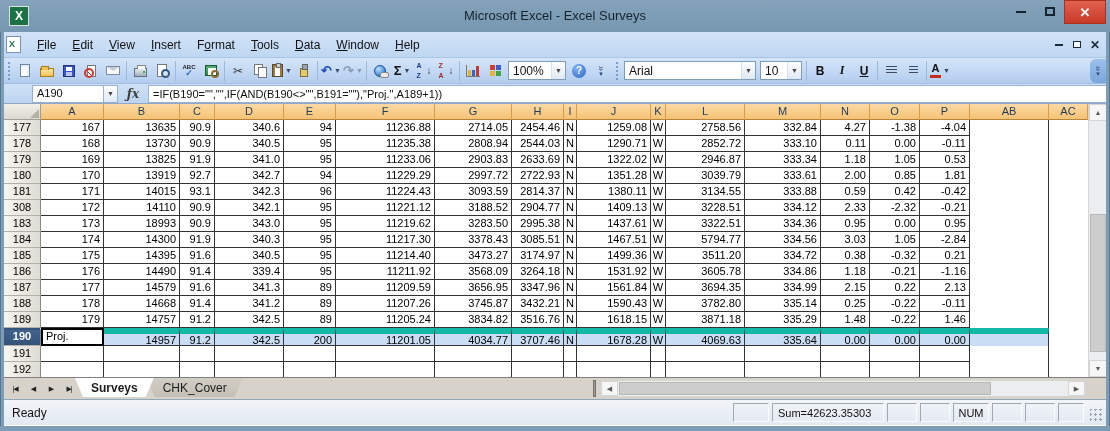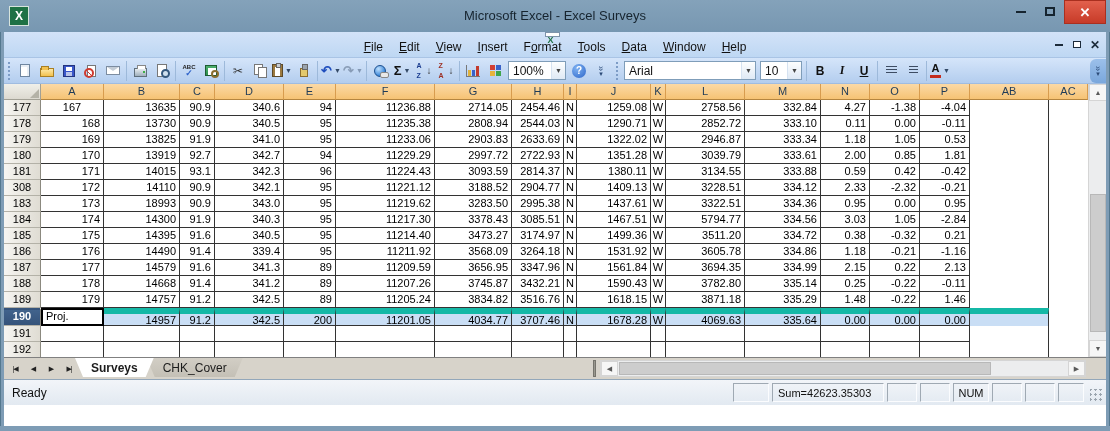--- a/index.html
+++ b/index.html
@@ -13,21 +13,21 @@
   .capbtns { position:absolute; right:4px; top:0; display:flex; align-items:flex-start; }
   .capbtn { width:29px; height:23px; display:flex; align-items:center; justify-content:center; color:#16242f; }
   .capbtn .bar { width:10px; height:2px; background:#16242f; }
   .capbtn .box { width:10px; height:9px; border:2px solid #16242f; }
   .capbtn.close { width:42px; height:24px; background:linear-gradient(#e2604d,#c73b28); border:1px solid #a92f1f; color:#fff; font-size:13px; font-weight:bold; }
 
   
   #client { position:absolute; left:4px; top:32px; width:1102px; height:394px; background:#fff; }
 
   
-  #menubar { position:relative; height:26px; background:linear-gradient(#d3e3f8,#bed7f3); border-bottom:1px solid #a9c4e5; display:flex; align-items:center; padding-left:0;flex-direction:column; }
+  #menubar { position:relative; height:26px; background:linear-gradient(#d3e3f8,#bed7f3); border-bottom:1px solid #a9c4e5; display:flex; align-items:center; padding-left:0; }
   #wb-icon { width:15px; height:17px; background:#fff; border:1px solid #7e93ab; margin:0 8px 0 2px; position:relative; }
   #wb-icon::before { content:"X"; position:absolute; left:2px; top:2px; font-size:9px; font-weight:bold; color:#1e7145; }
   .menu-item { padding:3px 8px; font-size:12px; color:#111; }
   .accel { text-decoration:underline; }
   #help-combo { position:absolute; right:64px; top:3px; width:168px; height:19px; background:#fff; border:1px solid #7f9db9; display:flex; align-items:center; }
   #help-combo .ph { flex:1; padding-left:5px; font-size:11px; color:#707070; }
   #help-combo .dd-btn { width:14px; height:100%; display:flex; align-items:center; justify-content:center; font-size:7px; color:#444; }
   .mini-btn { width:18px; height:19px; display:flex; align-items:center; justify-content:center; color:#1c2b3a; }
   #mb-btns { position:absolute; right:2px; top:3px; display:flex; }
   .mini-btn .bar { width:8px; height:2px; background:#1c2b3a; }
@@ -328,20 +328,26 @@
           <span class="tb-btn">
             <span class="tb-ic ic-font-color">A</span>
             <span class="tb-dd">▼</span>
           </span>
         </span>
       <span id="fmt-overflow">
           <span class="ic-toolbar-options-formatting"></span>
         </span>
     </div>
 
+    <div id="formulabar">
+      <div id="namebox">A190</div>
+      <div id="namebox-dd">▼</div>
+      <div id="fx">ƒx</div>
+      <div id="formula-input">=IF(B190="","",IF(AND(B190&lt;&gt;"",B191=""),"Proj.",A189+1))</div>
+    </div>
 
     <div id="grid">
       <div id="grid-rows">
           <div class="grow">
             <div id="corner" style="width: 37px;"></div>
             <div class="hcell" style="width: 63px;">A</div>
             <div class="hcell" style="width: 76px;">B</div>
             <div class="hcell" style="width: 35px;">C</div>
             <div class="hcell" style="width: 69px;">D</div>
             <div class="hcell" style="width: 52px;">E</div>
@@ -354,21 +360,21 @@
             <div class="hcell" style="width: 79px;">L</div>
             <div class="hcell" style="width: 76px;">M</div>
             <div class="hcell" style="width: 49px;">N</div>
             <div class="hcell" style="width: 50px;">O</div>
             <div class="hcell" style="width: 50px;">P</div>
             <div class="hcell" style="width: 79px;">AB</div>
             <div class="hcell" style="width: 39px;">AC</div>
           </div>
           <div class="grow">
             <div class="rhead" style="width: 37px;">177</div>
-            <div class="cell b" style="width: 63px; text-align: center;">167</div>
+            <div class="cell b" style="width: 63px;">167</div>
             <div class="cell b" style="width: 76px;">13635</div>
             <div class="cell b" style="width: 35px;">90.9</div>
             <div class="cell b" style="width: 69px;">340.6</div>
             <div class="cell b" style="width: 52px;">94</div>
             <div class="cell b" style="width: 99px;">11236.88</div>
             <div class="cell b" style="width: 77px;">2714.05</div>
             <div class="cell b" style="width: 52px;">2454.46</div>
             <div class="cell b ctr" style="width: 13px;">N</div>
             <div class="cell b" style="width: 74px;">1259.08</div>
             <div class="cell b ctr" style="width: 15px;">W</div>

